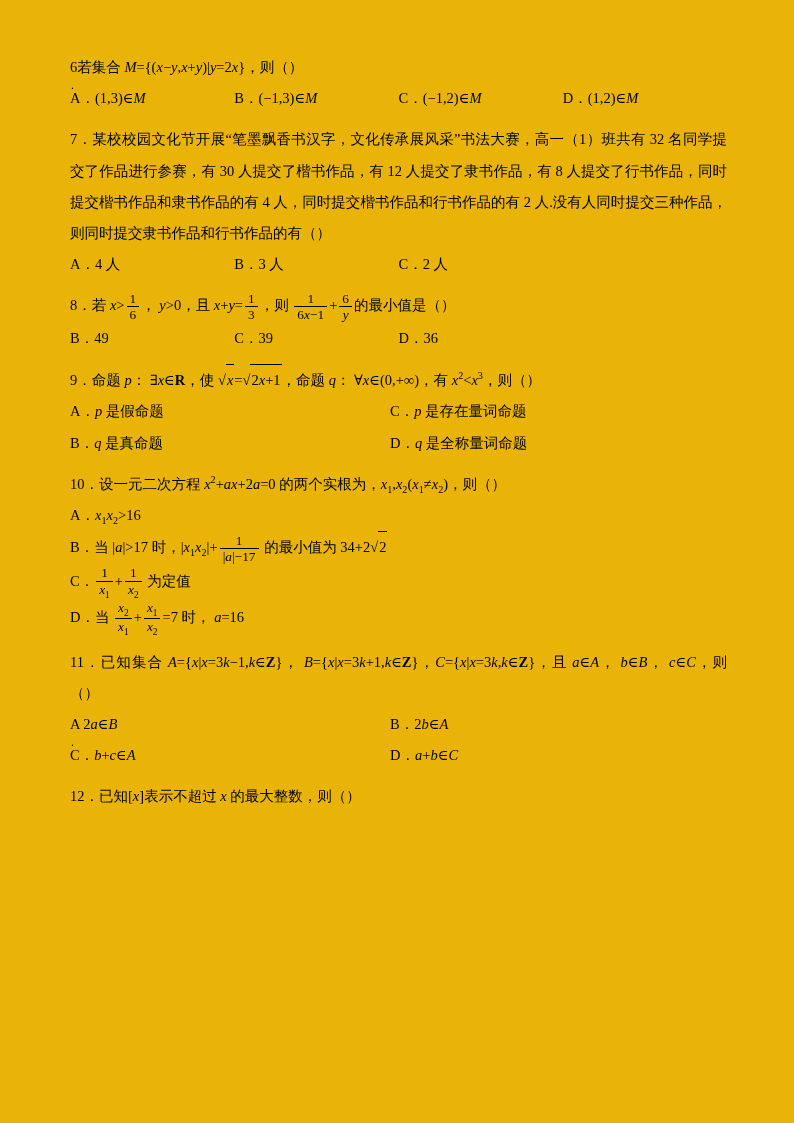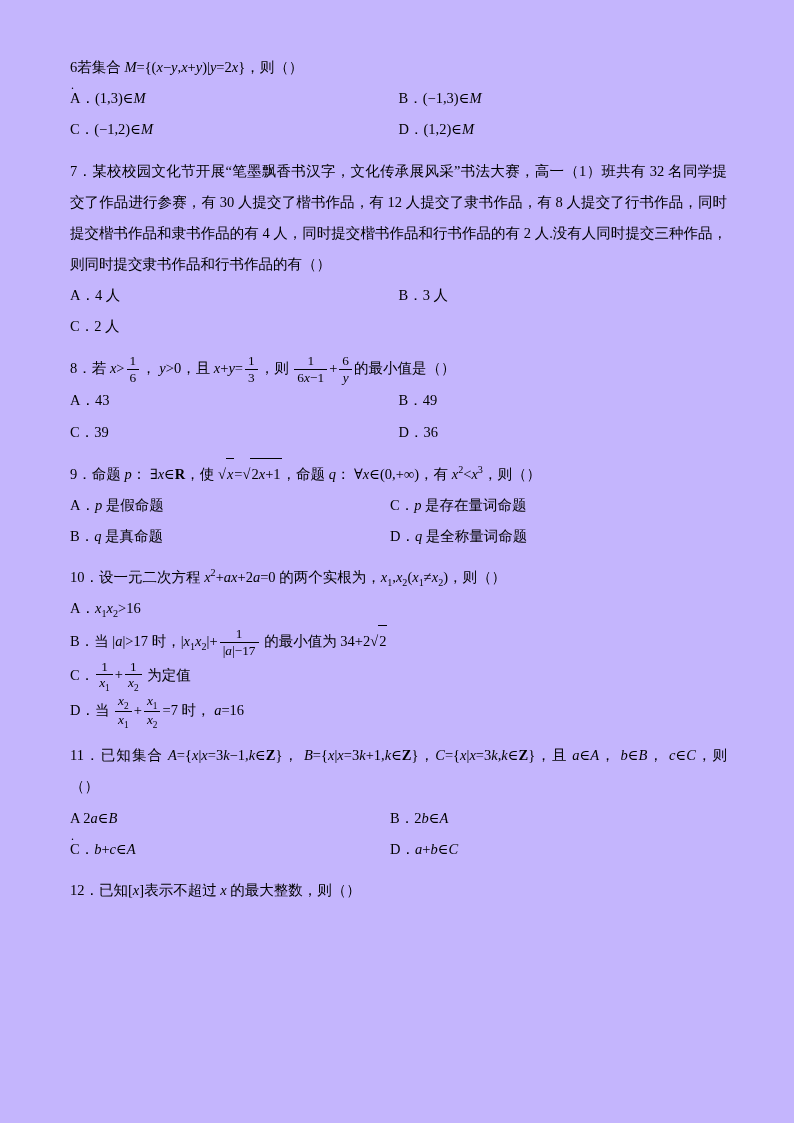--- a/index.html
+++ b/index.html
@@ -3,25 +3,25 @@
 <meta charset="utf-8">
 <style>
   * { margin: 0; padding: 0; box-sizing: border-box; }
   html, body { background: #ffffff; }
   body {
     width: 794px; height: 1123px;
     font-family: "Liberation Serif", "DejaVu Serif", serif;
     font-size: 14.5px; color: #000;
     overflow: hidden;
   }
-  .page { width: 794px; height: 1123px; padding: 52px 67px 40px 70px; background: #c4b5fd; }
+  .page { width: 794px; height: 1123px; padding: 52px 67px 40px 70px; background: #eab308; }
   .question { margin-bottom: 10px; position: relative; }
   p.line { line-height: 2.15; text-align: justify; }
   .opts { display: grid; line-height: 2.15; }
-  .cols4 { grid-template-columns: repeat(2, 1fr); }
+  .cols4 { grid-template-columns: repeat(4, 1fr); }
   .cols2 { grid-template-columns: 320px 1fr; }
   .optline { margin-top: 0; }
   .sectionhead { margin-bottom: 10px; }
   .stray { position: absolute; left: 1px; top: 27px; font-size: 12px; line-height: 1; }
   .math { white-space: nowrap; }
   i.mv { font-style: italic; }
   b.bfm { font-weight: bold; }
   sup, sub { font-size: 0.7em; line-height: 1; }
   .frac {
     display: inline-block; vertical-align: middle; text-align: center;
@@ -54,21 +54,20 @@
     <div class="opts cols4">
       <span class="opt">A．4 人</span>
       <span class="opt">B．3 人</span>
       <span class="opt">C．2 人</span>
     </div>
   </section>
 
   <section class="question">
     <p class="line">8．若 <span class="math"><i class="mv">x</i>&gt;<span class="frac"><span class="fn">1</span><span class="fd">6</span></span></span>， <span class="math"><i class="mv">y</i>&gt;0</span>，且 <span class="math"><i class="mv">x</i>+<i class="mv">y</i>=<span class="frac"><span class="fn">1</span><span class="fd">3</span></span></span>，则 <span class="math"><span class="frac"><span class="fn">1</span><span class="fd">6<i class="mv">x</i>−1</span></span>+<span class="frac"><span class="fn">6</span><span class="fd"><i class="mv">y</i></span></span></span>的最小值是（）</p>
     <div class="opts cols4">
-      <span class="opt">A．43</span>
       <span class="opt">B．49</span>
       <span class="opt">C．39</span>
       <span class="opt">D．36</span>
     </div>
   </section>
 
 
   <section class="question">
     <p class="line">9．命题 <span class="math"><i class="mv">p</i></span>： <span class="math">∃<i class="mv">x</i>∈<b class="bfm">R</b></span>，使 <span class="math"><span class="sqrt"><span class="rs">√</span><span class="rb"><i class="mv">x</i></span></span>=<span class="sqrt"><span class="rs">√</span><span class="rb">2<i class="mv">x</i>+1</span></span></span>，命题 <span class="math"><i class="mv">q</i></span>： <span class="math">∀<i class="mv">x</i>∈(0,+∞)</span>，有 <span class="math"><i class="mv">x</i><sup>2</sup>&lt;<i class="mv">x</i><sup>3</sup></span>，则（）</p>
     <div class="opts cols2">

